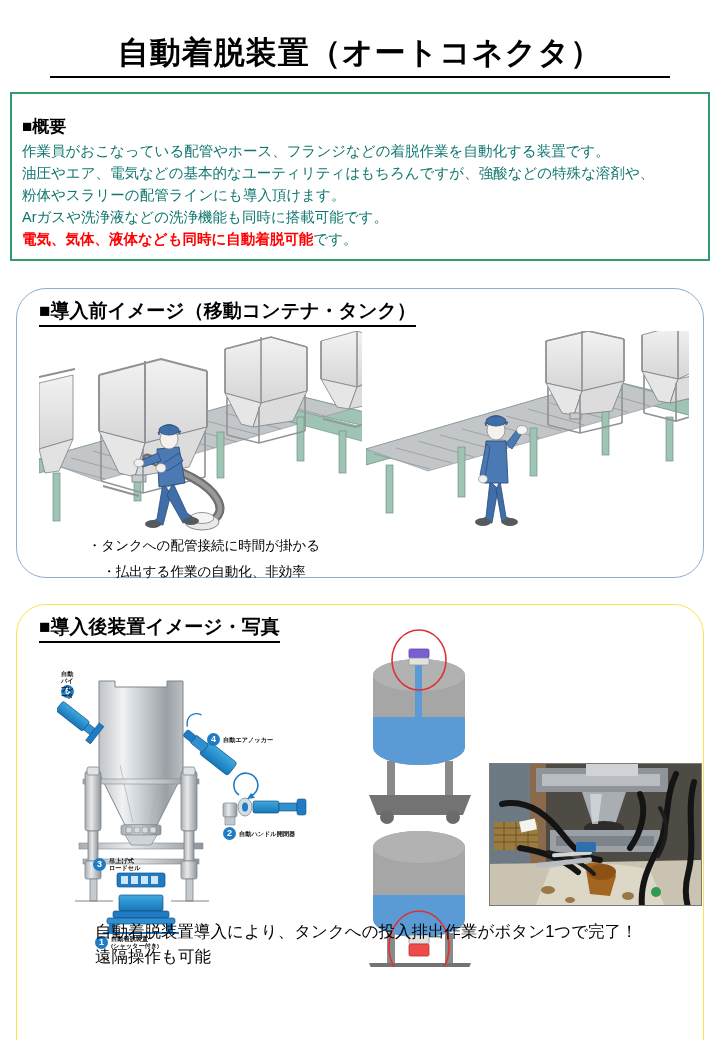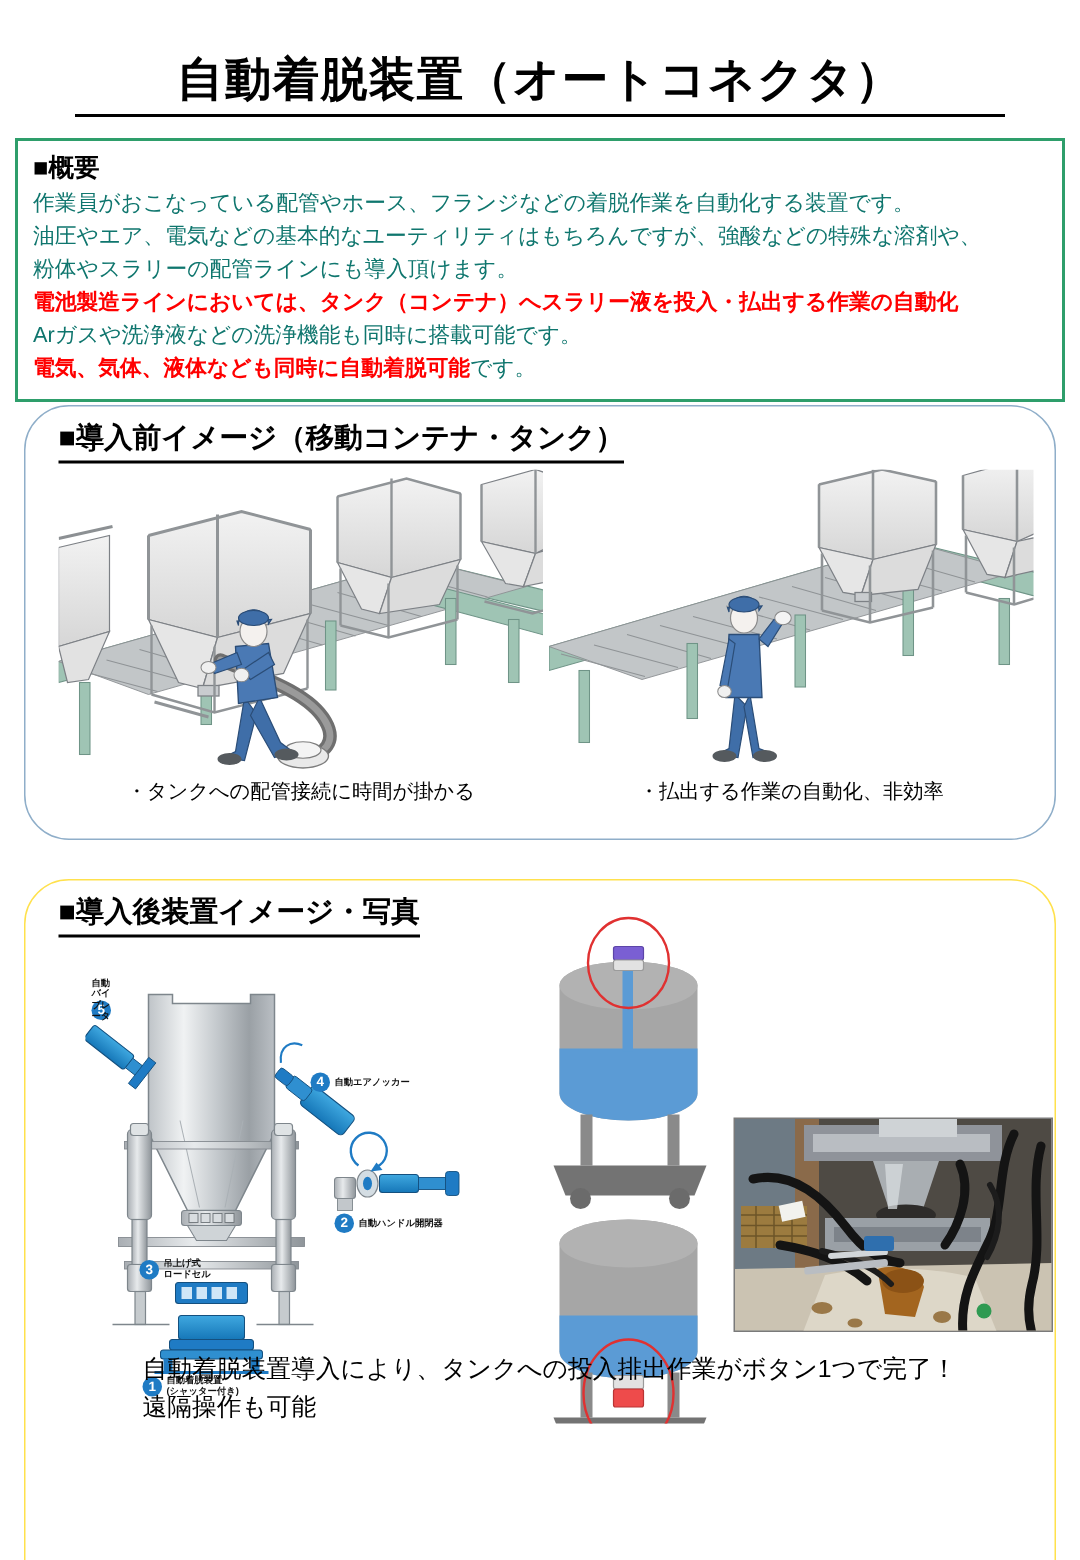--- a/index.html
+++ b/index.html
@@ -30,21 +30,21 @@
     width: 620px;
     height: 2px;
     background: #000;
     margin: 2px auto 0 auto;
   }
 
   
   .overview-box {
     margin: 14px 10px 0 10px;
     border: 2px solid #2e9e6b;
-    padding: 7px 10px 9px 10px;
+    padding: 22px 10px 9px 10px;
     background: #fff;
   }
   .overview-heading {
     font-size: 17px;
     font-weight: bold;
     line-height: 1.35;
     margin-bottom: 1px;
   }
   .overview-line {
     font-size: 14.5px;
@@ -55,21 +55,21 @@
   .ov-blk { color: #0f766e; font-weight: normal; }
 
   
   .panel {
     position: relative;
     margin: 0 16px;
     border-radius: 30px;
     background: #fff;
   }
   .panel-before {
-    margin-top: 2px;
+    margin-top: 27px;
     border: 1.6px solid #8faec9;
     height: 290px;
     padding: 10px 14px 6px 22px;
   }
   .panel-after {
     margin-top: 26px;
     border: 1.6px solid #ffe14d;
     height: 532px;
     padding: 10px 14px 6px 22px;
   }
@@ -99,20 +99,21 @@
   .scene-caption {
     font-size: 13.5px;
     text-align: center;
     margin-top: 4px;
     white-space: nowrap;
   }
   .caption-row {
     display: flex;
     gap: 4px;
     margin-top: 2px;
+    flex-direction: column;
   }
   .caption-cell { width: 330px; }
 
   
   .after-body {
     position: relative;
     height: 320px;
     margin-top: 2px;
   }
   .after-diagram {
@@ -185,21 +186,20 @@
 <div>
   <div class="page-title">自動着脱装置（オートコネクタ）</div>
   <div class="title-rule"></div>
 </div>
 
 <div class="overview-box">
   <div class="overview-heading">■概要</div>
   <div class="overview-line ov-blk">作業員がおこなっている配管やホース、フランジなどの着脱作業を自動化する装置です。</div>
   <div class="overview-line ov-blk">油圧やエア、電気などの基本的なユーティリティはもちろんですが、強酸などの特殊な溶剤や、</div>
   <div class="overview-line ov-blk">粉体やスラリーの配管ラインにも導入頂けます。</div>
-  <div class="overview-line ov-red">電池製造ラインにおいては、タンク（コンテナ）へスラリー液を投入・払出する作業の自動化</div>
   <div class="overview-line ov-blk">Arガスや洗浄液などの洗浄機能も同時に搭載可能です。</div>
   <div class="overview-line"><span class="ov-red">電気、気体、液体なども同時に自動着脱可能</span><span class="ov-blk">です。</span></div>
 </div>
 
 <div class="panel panel-before">
   <div class="panel-heading">■導入前イメージ（移動コンテナ・タンク）</div>
 
   <div class="before-scenes">
 
     <div class="scene">

